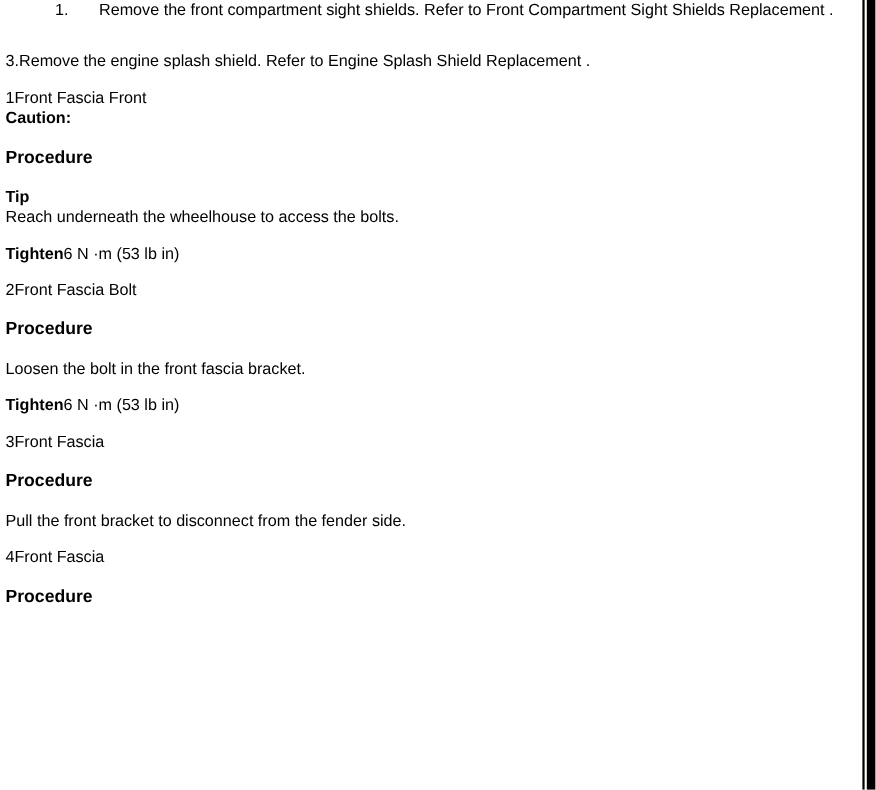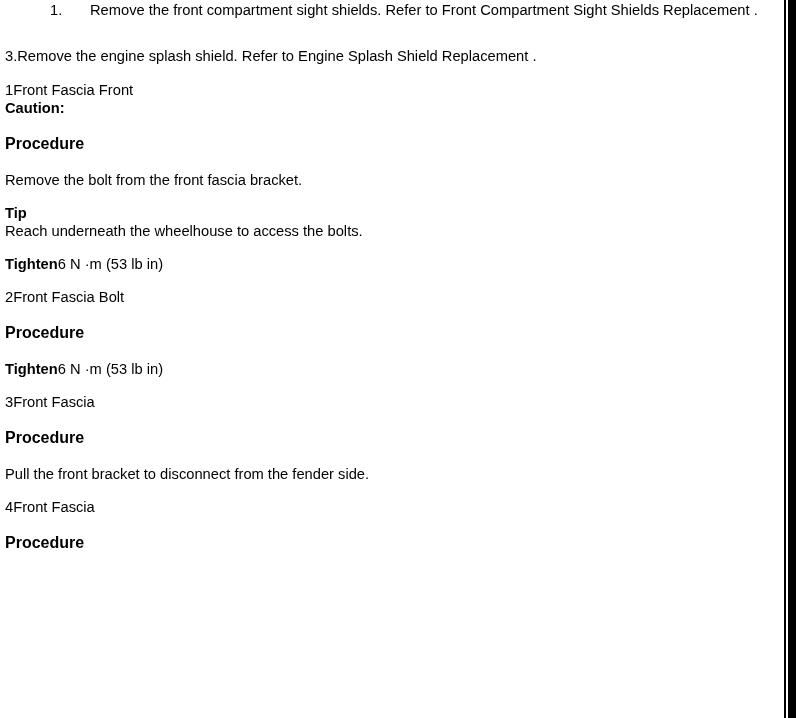--- a/index.html
+++ b/index.html
@@ -86,35 +86,35 @@
 
   <p class="para">3.Remove the engine splash shield. Refer to Engine Splash Shield Replacement .</p>
 
   <p class="para">
     <span>1Front Fascia Front</span><br>
     <span class="bold">Caution:</span><br>
   </p>
 
   <h2 class="proc-heading">Procedure</h2>
 
-  <p class="para">Remove the bolt from the front fascia bracket.</p>
 
   <p class="para">
     <span class="bold">Tip</span><br>
     <span>Reach underneath the wheelhouse to access the bolts.</span>
   </p>
 
   <p class="para">
     <span class="bold">Tighten</span><span>6 N ·m (53 lb in)</span>
   </p>
 
   <p class="para">2Front Fascia Bolt</p>
 
   <h2 class="proc-heading">Procedure</h2>
 
+  <p class="para">Loosen the bolt in the front fascia bracket.</p>
 
   <p class="para">
     <span class="bold">Tighten</span><span>6 N ·m (53 lb in)</span>
   </p>
 
   <p class="para">3Front Fascia</p>
 
   <h2 class="proc-heading">Procedure</h2>
 
   <p class="para">Pull the front bracket to disconnect from the fender side.</p>

